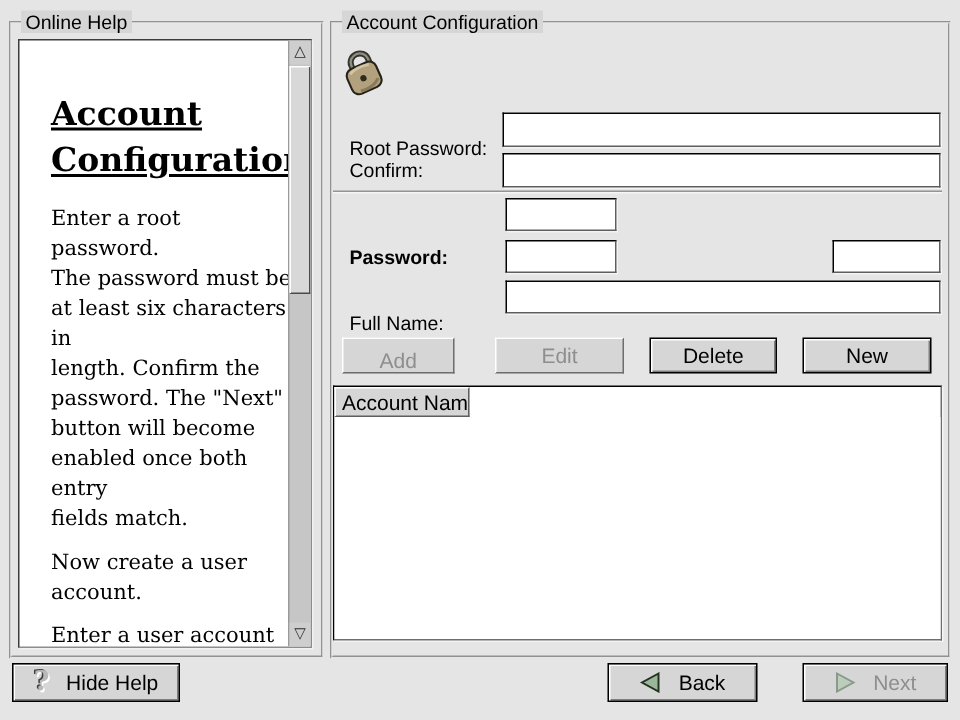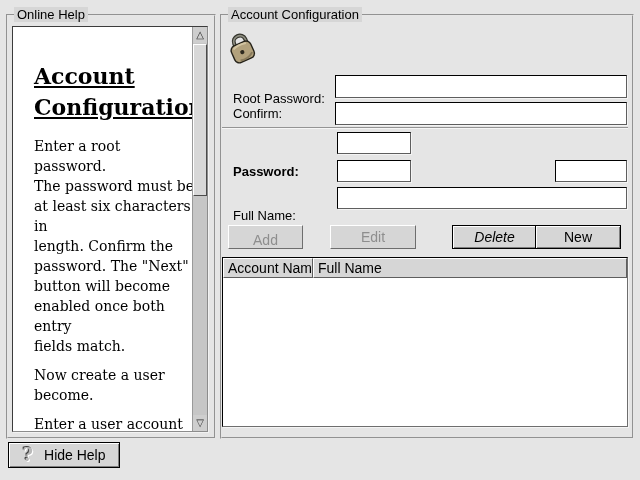--- a/index.html
+++ b/index.html
@@ -110,21 +110,21 @@
 Configuration</p>
       <p class="help-para">Enter a root password.
 The password must be
 at least six characters in
 length. Confirm the
 password. The "Next"
 button will become
 enabled once both entry
 fields match.</p>
       <p class="help-para">Now create a user
-become.</p>
+account.</p>
       <p class="help-para">Enter a user account
 name. Then, create a
 password for that user
 account and confirm it.
 Finally, enter the full
 name of the account</p>
     </div>
     <div id="help-scrollbar">
       <div id="sb-up" class="sb-btn">
         <span>△</span>
@@ -167,35 +167,46 @@
 
   <label class="fld-label" style="left:233px;top:208px;">Full Name:</label>
   <input class="entry" style="left: 337px; top: 187px; width: 290px; height: 22px;" type="text" value="">
 
   <div class="btn flat-disabled" style="left:228px;top:225px;width:75px;height:24px;align-items:flex-end;">
     <span>Add</span>
   </div>
   <div class="btn flat-disabled" style="left:330px;top:225px;width:86px;height:24px;">
     <span>Edit</span>
   </div>
-  <div class="btn" style="left:452px;top:225px;width:85px;height:24px;font-style:italic;">
+  <div class="btn" style="left:433px;top:225px;width:85px;height:24px;">
     <span>Delete</span>
   </div>
   <div class="btn" style="left:535px;top:225px;width:86px;height:24px;">
     <span>New</span>
   </div>
 
   <div id="accounts-table">
     <div id="accounts-header">
       <div class="th th-account">Account Name</div>
-      <div class="th th-full">Full Name</div>
     </div>
     <div id="accounts-body"></div>
   </div>
 
   <div class="btn" style="left:8px;top:442px;width:112px;height:26px;">
     <span class="qmark">?</span>
     <span>Hide Help</span>
   </div>
 
-
+  <div class="btn" style="left:405px;top:442px;width:100px;height:26px;">
+    <svg class="tri-icon" width="15" height="14" viewBox="0 0 15 14">
+      <polygon points="13,1 2,7 13,13" fill="#9cb69c" stroke="#22331f" stroke-width="1.3"></polygon>
+    </svg>
+    <span>Back</span>
+  </div>
+
+  <div class="btn gray-text" style="left:535px;top:442px;width:97px;height:26px;">
+    <svg class="tri-icon" width="15" height="14" viewBox="0 0 15 14">
+      <polygon points="2,1 13,7 2,13" fill="#bccdbc" stroke="#8a9a8a" stroke-width="1.3"></polygon>
+    </svg>
+    <span>Next</span>
+  </div>
 
 </div>
 
 </body></html>

